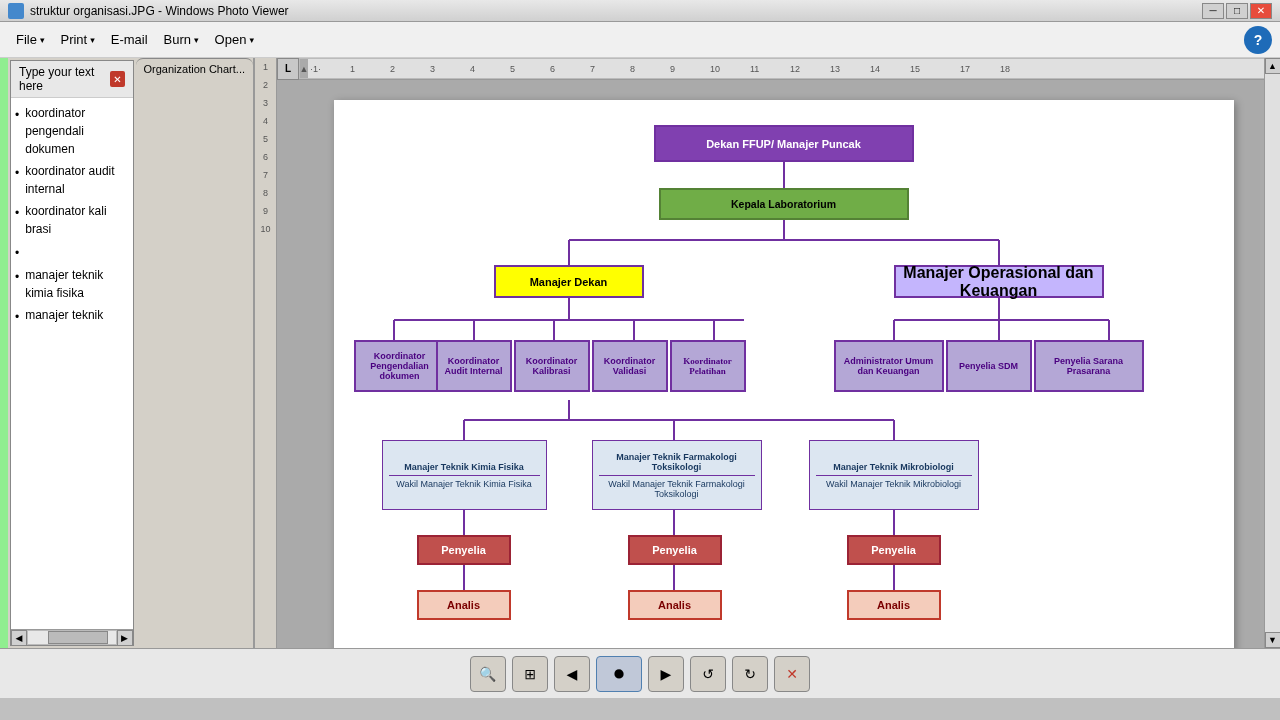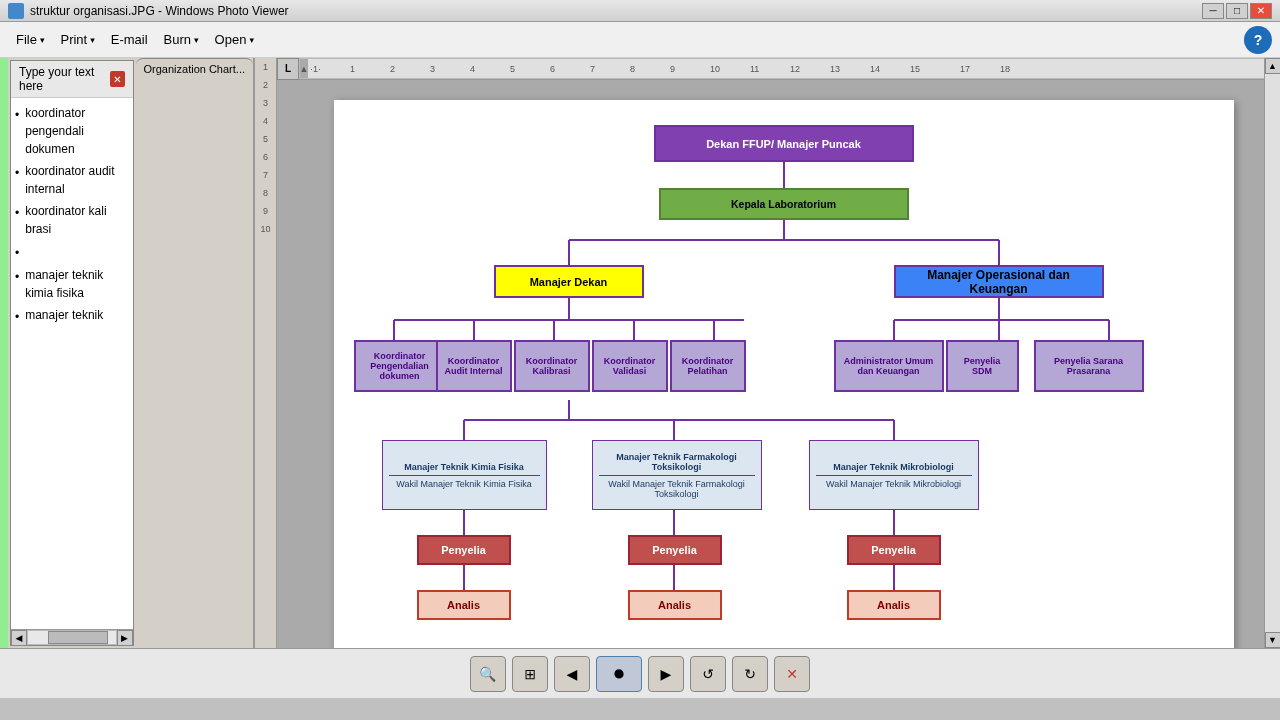--- a/index.html
+++ b/index.html
@@ -444,49 +444,49 @@
           </div>
 
           <div class="node" style="left:305px; top:68px; width:250px; height:32px; background:#70ad47; color:black; border-color:#548235;">
             <span>Kepala Laboratorium</span>
           </div>
 
           <div class="node" style="left:140px; top:145px; width:150px; height:33px; background:#ffff00; color:black; border-color:#7030a0; font-size:11px;">
             <span>Manajer Dekan</span>
           </div>
 
-          <div class="node" style="left:540px; top:145px; width:210px; height:33px; background:#3b82f6; color:black; border-color:#7030a0; font-size:12px;">
+          <div class="node" style="left:540px; top:145px; width:210px; height:33px; background:#c4b5fd; color:black; border-color:#7030a0; font-size:16px;">
             <span>Manajer Operasional dan Keuangan</span>
           </div>
 
           <div class="node" style="left:0px; top:220px; width:92px; height:52px; background:#b4a7d6; color:#4a0080; border-color:#7030a0; font-size:9px;">
             <span>Koordinator Pengendalian dokumen</span>
           </div>
 
           <div class="node" style="left:82px; top:220px; width:76px; height:52px; background:#b4a7d6; color:#4a0080; border-color:#7030a0; font-size:9px;">
             <span>Koordinator Audit Internal</span>
           </div>
 
           <div class="node" style="left:160px; top:220px; width:76px; height:52px; background:#b4a7d6; color:#4a0080; border-color:#7030a0; font-size:9px;">
             <span>Koordinator Kalibrasi</span>
           </div>
 
           <div class="node" style="left:238px; top:220px; width:76px; height:52px; background:#b4a7d6; color:#4a0080; border-color:#7030a0; font-size:9px;">
             <span>Koordinator Validasi</span>
           </div>
 
-          <div class="node" style="left:316px; top:220px; width:76px; height:52px; background:#b4a7d6; color:#4a0080; border-color:#7030a0; font-size:9px;">
+          <div class="node" style="left:316px; top:220px; width:76px; height:52px; background:#b4a7d6; color:#4a0080; border-color:#7030a0; font-size:9px;font-family:Liberation Serif, serif;">
             <span>Koordinator Pelatihan</span>
           </div>
 
           <div class="node" style="left:480px; top:220px; width:110px; height:52px; background:#b4a7d6; color:#4a0080; border-color:#7030a0; font-size:9px;">
             <span>Administrator Umum dan Keuangan</span>
           </div>
 
-          <div class="node" style="left:592px; top:220px; width:73px; height:52px; background:#b4a7d6; color:#4a0080; border-color:#7030a0; font-size:9px;">
+          <div class="node" style="left:592px; top:220px; width:86px; height:52px; background:#b4a7d6; color:#4a0080; border-color:#7030a0; font-size:9px;">
             <span>Penyelia SDM</span>
           </div>
 
           <div class="node" style="left:680px; top:220px; width:110px; height:52px; background:#b4a7d6; color:#4a0080; border-color:#7030a0; font-size:9px;">
             <span>Penyelia Sarana Prasarana</span>
           </div>
 
           <div class="node" style="left:28px; top:320px; width:165px; height:70px; background:#dce6f1; color:#17375e; border-color:#7030a0; font-size:9px; flex-direction:column; border-width:1px;">
             <div style="border-bottom:1px solid #7030a0; width:100%; text-align:center; padding-bottom:3px; font-weight:bold;">Manajer Teknik  Kimia Fisika</div>
             <div style="padding-top:3px; font-weight:normal;">Wakil Manajer Teknik Kimia Fisika</div>

